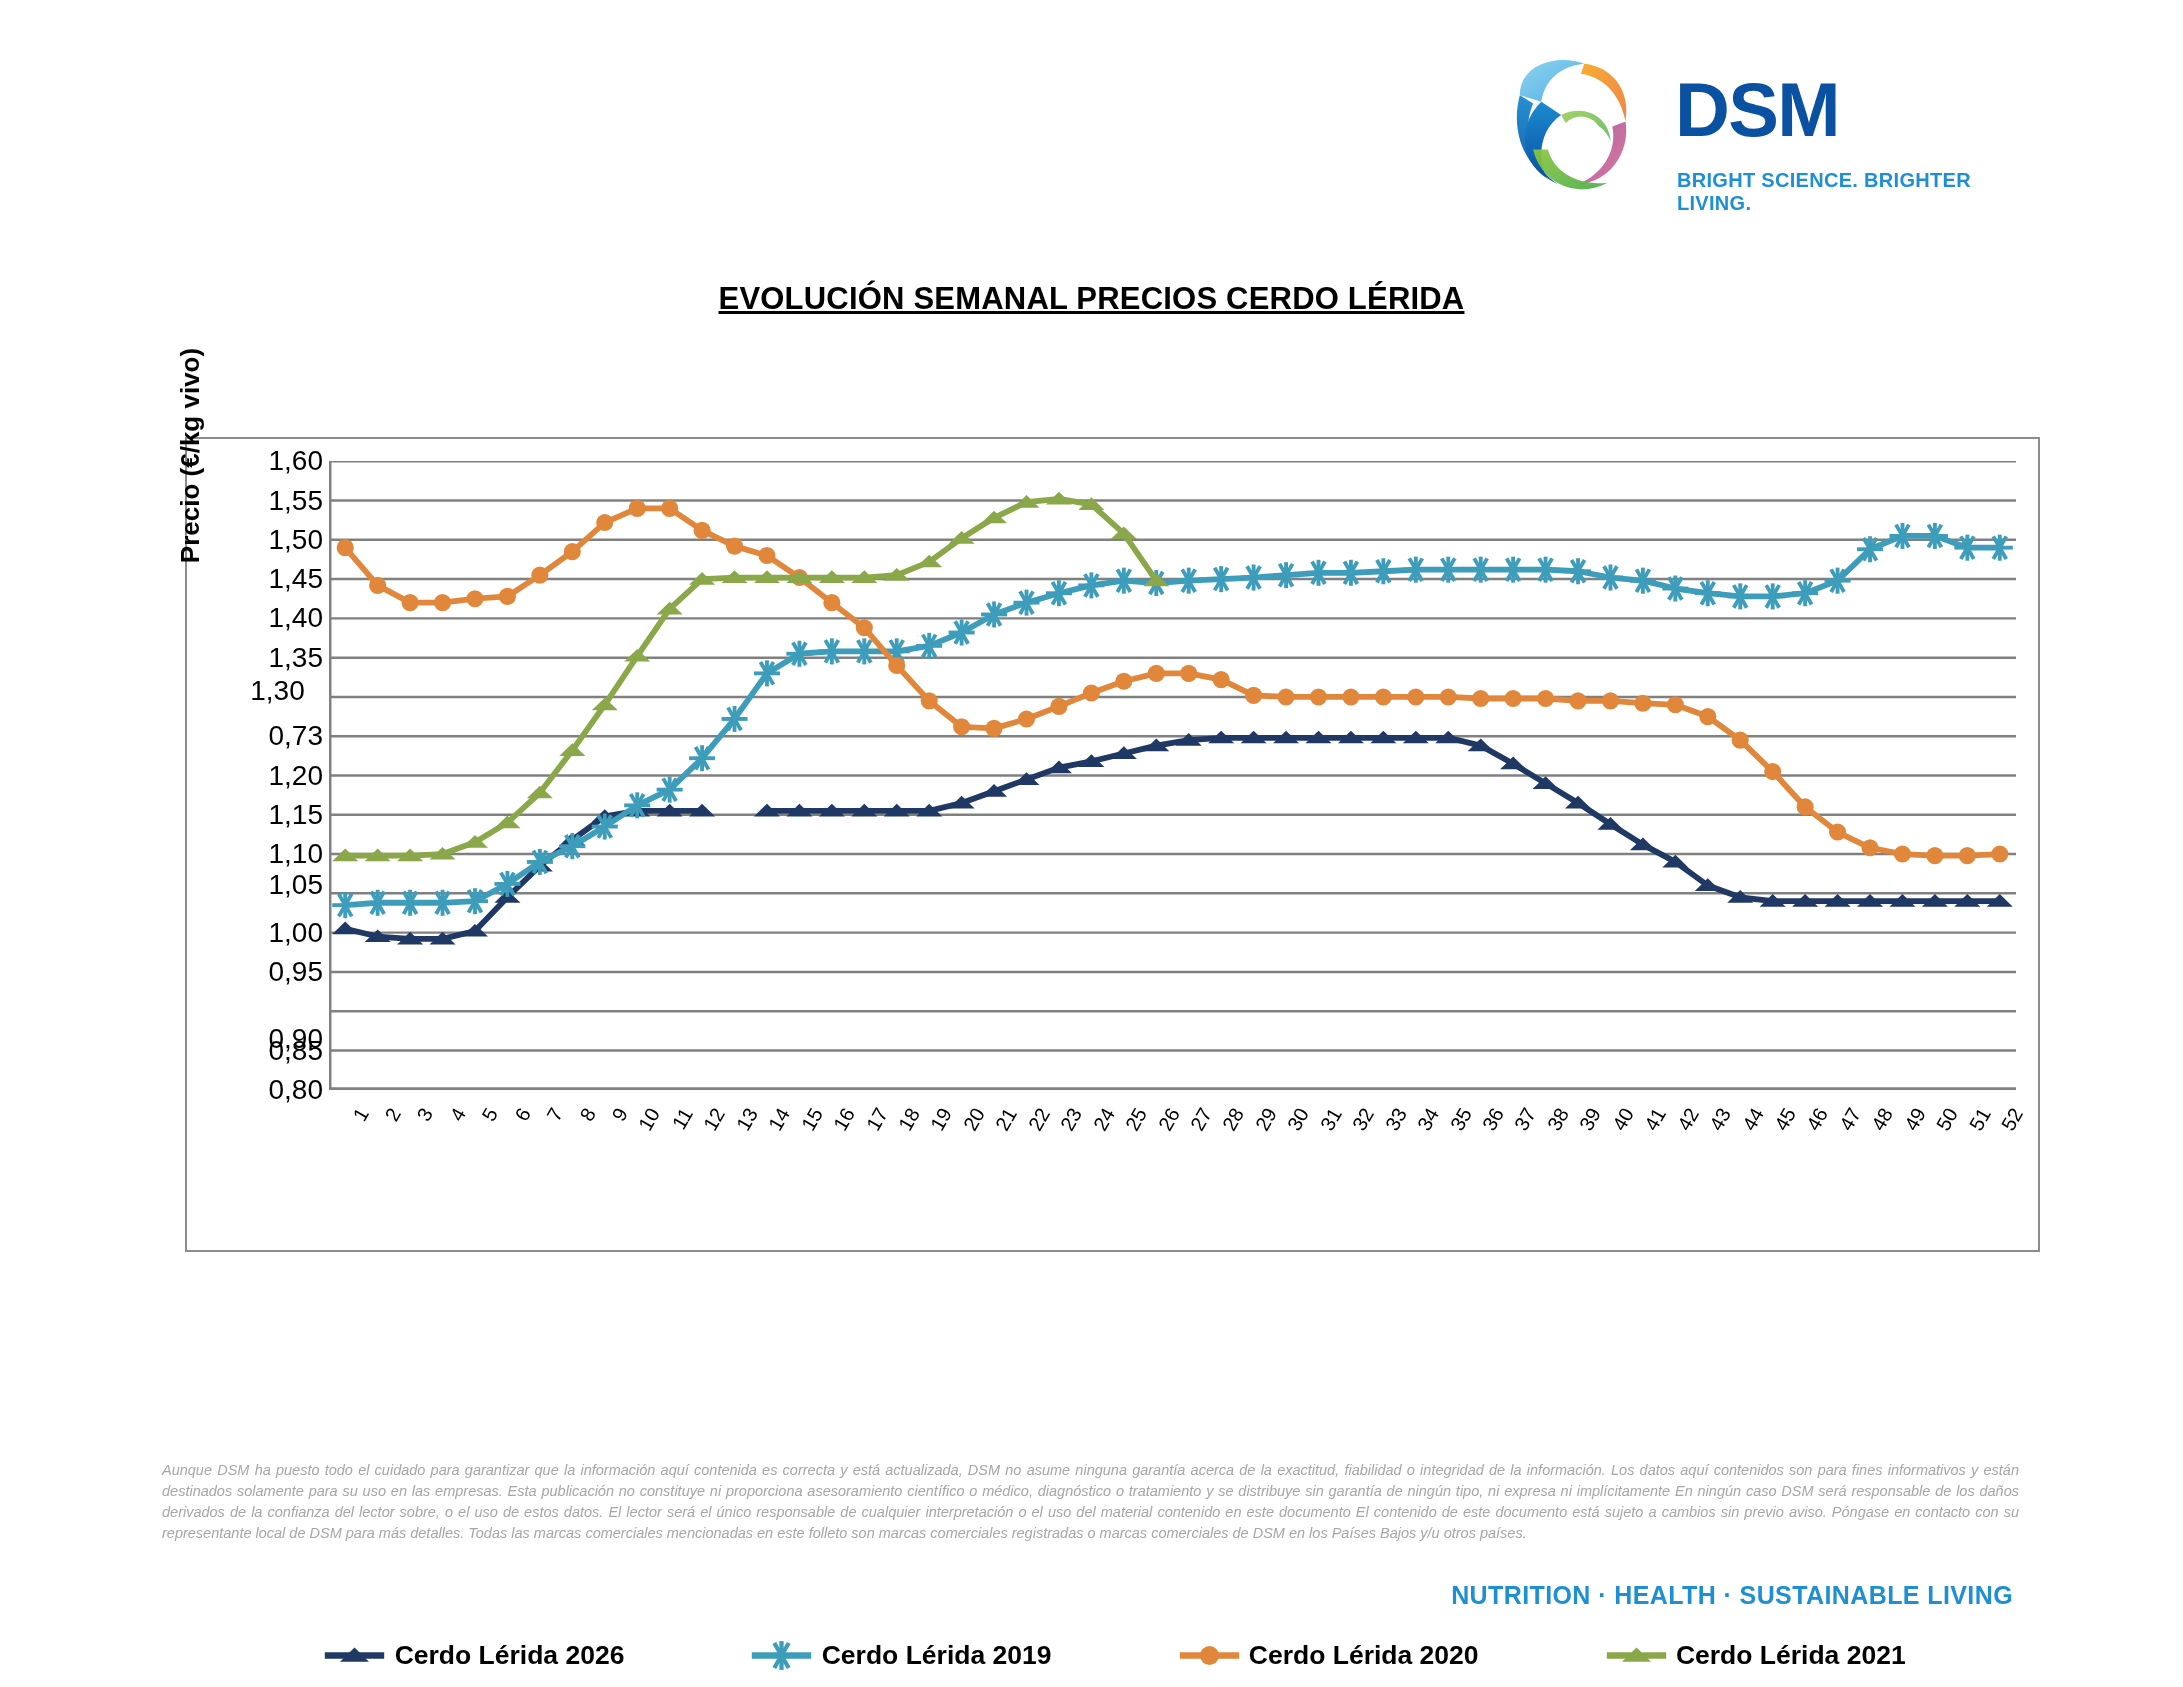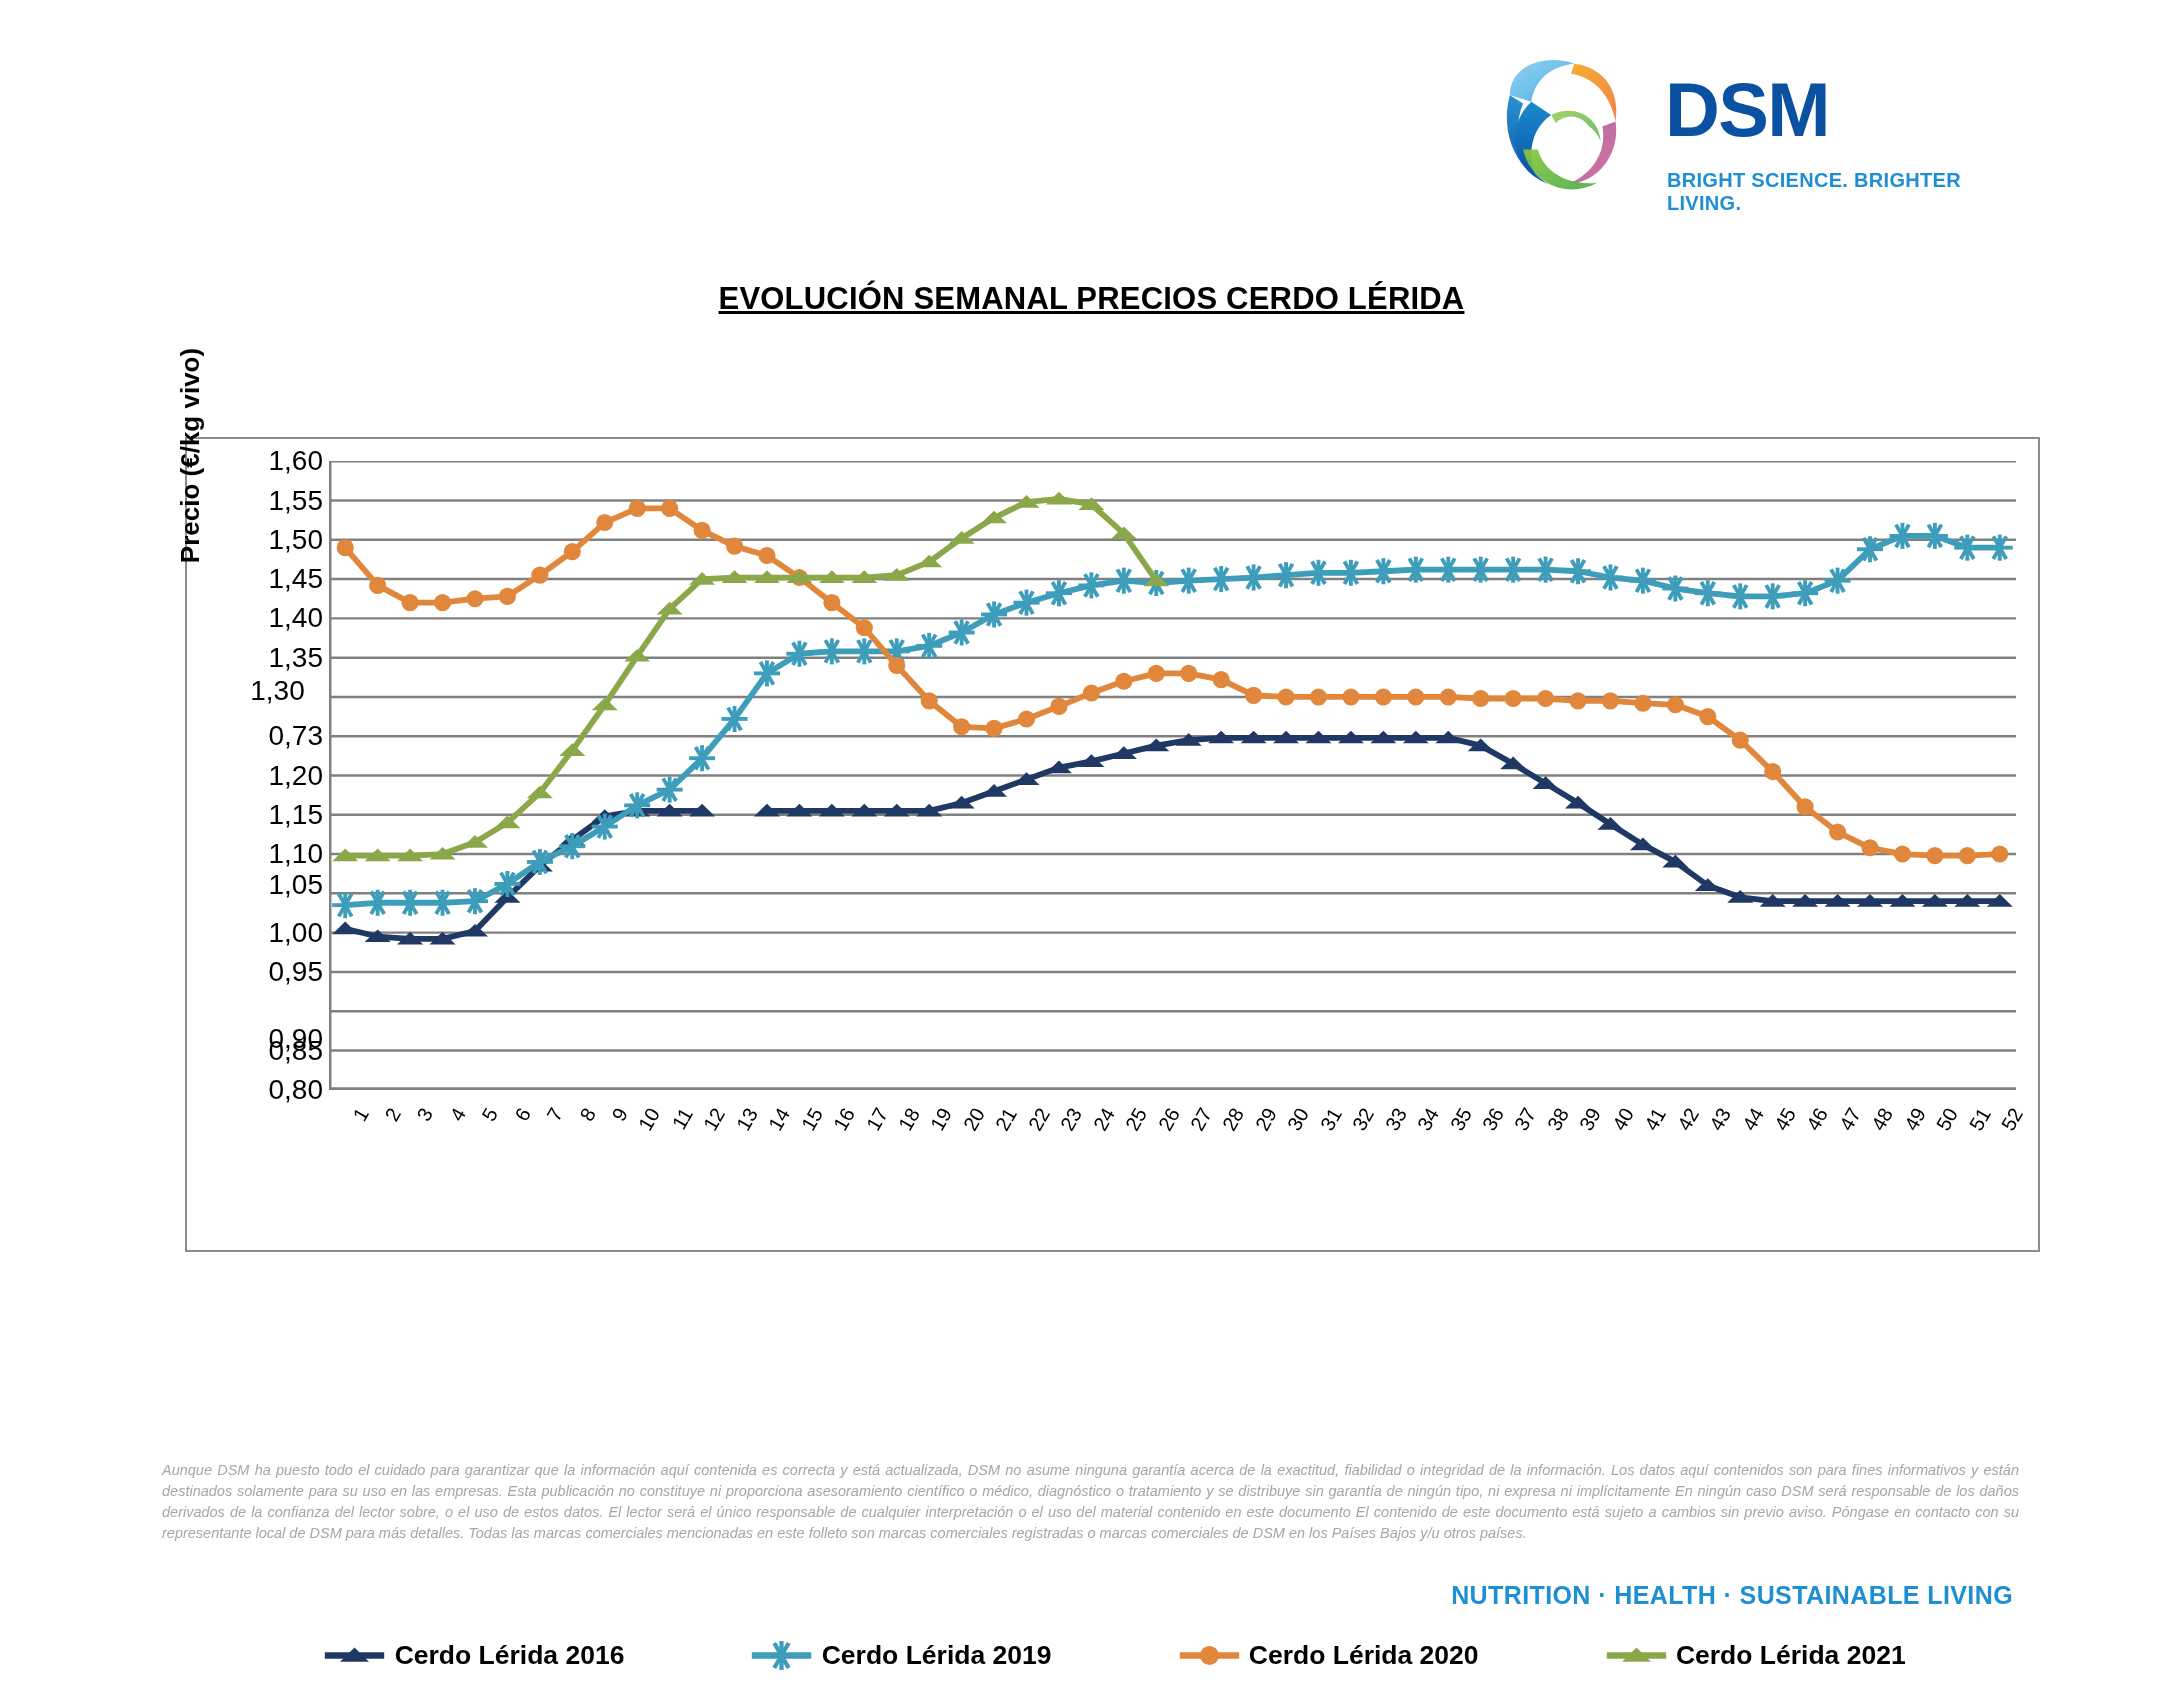--- a/index.html
+++ b/index.html
@@ -16,21 +16,21 @@
 
   #pecusvet-logo{position:absolute;left:33px;top:45px;width:273px;height:190px;}
   #pecusvet-mark{position:absolute;left:83px;top:0px;width:103px;height:103px;}
   #pecusvet-name{
     position:absolute;left:0;top:116px;width:273px;
     text-align:center;
     font-family:"Liberation Sans", sans-serif;
     font-weight:bold;font-size:43px;color:#5b6670;letter-spacing:-0.4px;
   }
 
-  #dsm-logo{position:absolute;right:159px;top:45px;width:529px;height:165px;}
+  #dsm-logo{position:absolute;right:149px;top:45px;width:529px;height:165px;}
   #dsm-mark{position:absolute;left:0;top:6.6px;width:161px;height:149px;}
   #dsm-word{
     position:absolute;left:170px;top:26.5px;
     font-weight:bold;font-size:76px;color:#0a51a1;letter-spacing:-1.7px;line-height:1;
   }
   #dsm-tag{
     position:absolute;left:172px;top:124px;
     font-weight:bold;font-size:20px;color:#1f8fd4;letter-spacing:0.3px;
   }
 
@@ -1007,21 +1007,21 @@
     </div>
 
   <div id="legend">
       <div class="legend-item">
         <svg width="63" height="33" viewBox="0 0 76 40">
           <line x1="2" y1="20" x2="74" y2="20" stroke="#1f3864" stroke-width="8"></line>
           <g>
             <polygon points="38,10.39 20.5,27.439999999999998 55.5,27.439999999999998" fill="#1f3864"></polygon>
           </g>
         </svg>
-        <span class="legend-label">Cerdo Lérida 2016</span>
+        <span class="legend-label">Cerdo Lérida 2026</span>
       </div>
       <div class="legend-item">
         <svg width="63" height="33" viewBox="0 0 76 40">
           <line x1="2" y1="20" x2="74" y2="20" stroke="#3d9dba" stroke-width="8"></line>
           <g>
             <line x1="20.5" y1="20" x2="55.5" y2="20" stroke="#3d9dba" stroke-width="5.2"></line>
             <line x1="29.25" y1="4.8445554337723244" x2="46.75" y2="35.15544456622767" stroke="#3d9dba" stroke-width="5.2"></line>
             <line x1="46.75" y1="4.844555433772323" x2="29.250000000000004" y2="35.15544456622768" stroke="#3d9dba" stroke-width="5.2"></line>
             <line x1="38" y1="2.5" x2="38" y2="37.5" stroke="#3d9dba" stroke-width="5.2"></line>
           </g>

